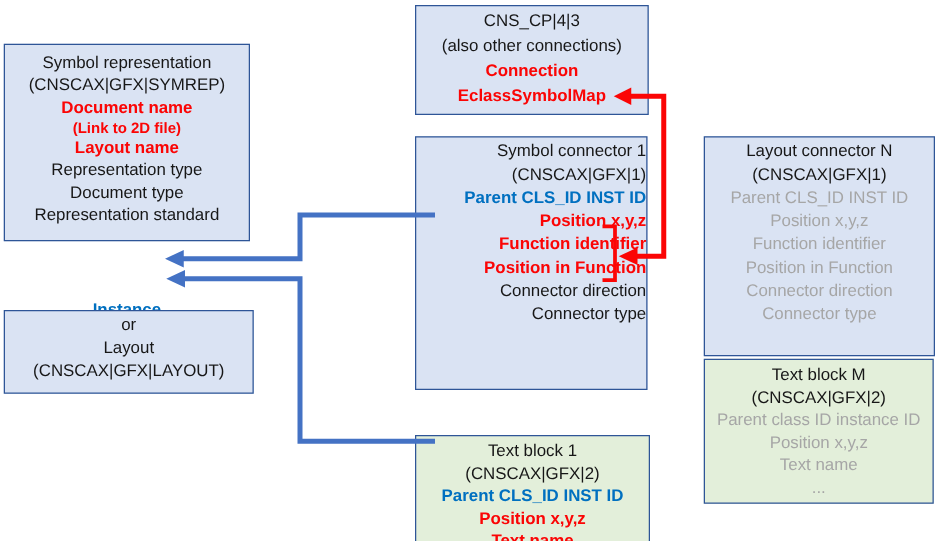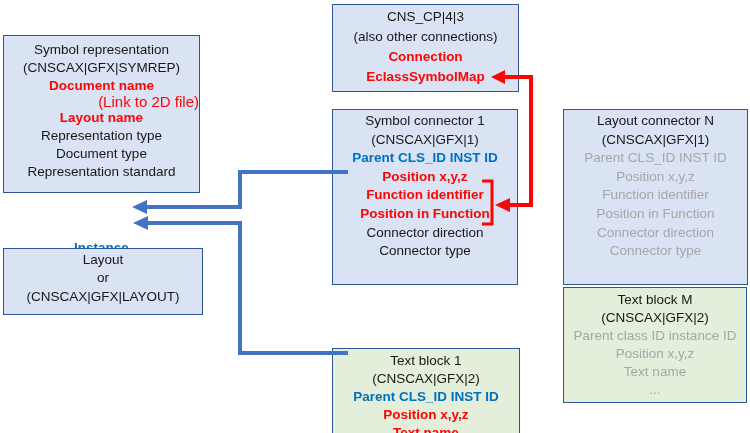--- a/index.html
+++ b/index.html
@@ -22,34 +22,34 @@
     background:var(--light-blue);
     text-align:center;
     color:var(--black);
     font-size:13.5px;
   }
   .box.green{background:var(--green);}
   .row{white-space:nowrap;}
   .red{color:var(--red);font-weight:600;}
   .blue{color:var(--text-blue);font-weight:600;}
   .gray{color:var(--gray);font-weight:400;}
-  .small{font-size:15px;line-height:14px !important;font-weight:400;text-align:right;}
+  .small{font-size:12px;line-height:14px !important;font-weight:700;}
 
   #box-symrep{left:3px;top:35px;width:197px;height:158px;}
   #box-symrep .row{line-height:18px;}
   #box-symrep{padding-top:5px;}
   #instance-label{position:absolute;left:0;right:0;top:204px;font-weight:700;color:var(--text-blue);font-size:13.5px;}
 
   #box-layout{left:3px;top:248px;width:200px;height:67px;padding-top:2px;}
   #box-layout .row{line-height:18.3px;}
 
   #box-cnscp{left:332px;top:4px;width:187px;height:88px;padding-top:2px;text-align:center;}
   #box-cnscp .row{line-height:20px;}
 
-  #box-conn1{left:332px;top:109px;width:186px;height:176px;padding-top:2px;}
+  #box-conn1{left:332px;top:109px;width:186px;height:203px;padding-top:2px;text-align:right;}
   #box-conn1 .row{line-height:18.6px;}
 
   #box-connN{left:563px;top:109px;width:185px;height:176px;padding-top:2px;}
   #box-connN .row{line-height:18.6px;}
 
   #box-text1{left:332px;top:303px;width:188px;height:120px;padding-top:3px;margin-top:45px;}
   #box-text1 .row{line-height:18.1px;}
 
   #box-textM{left:563px;top:287px;width:184px;height:116px;padding-top:3px;}
   #box-textM .row{line-height:18.1px;}
@@ -72,22 +72,22 @@
     <div class="row red">Document name</div>
     <div class="row red small">(Link to 2D file)</div>
     <div class="row red">Layout name</div>
     <div class="row">Representation type</div>
     <div class="row">Document type</div>
     <div class="row">Representation standard</div>
     <div id="instance-label">Instance</div>
   </div>
 
   <div class="box" id="box-layout">
+    <div class="row">or</div>
     <div class="row">Layout</div>
-    <div class="row">or</div>
     <div class="row">(CNSCAX|GFX|LAYOUT)</div>
   </div>
 
   <div class="box" id="box-cnscp">
     <div class="row">CNS_CP|4|3</div>
     <div class="row">(also other connections)</div>
     <div class="row red">Connection</div>
     <div class="row red">EclassSymbolMap</div>
   </div>
 

